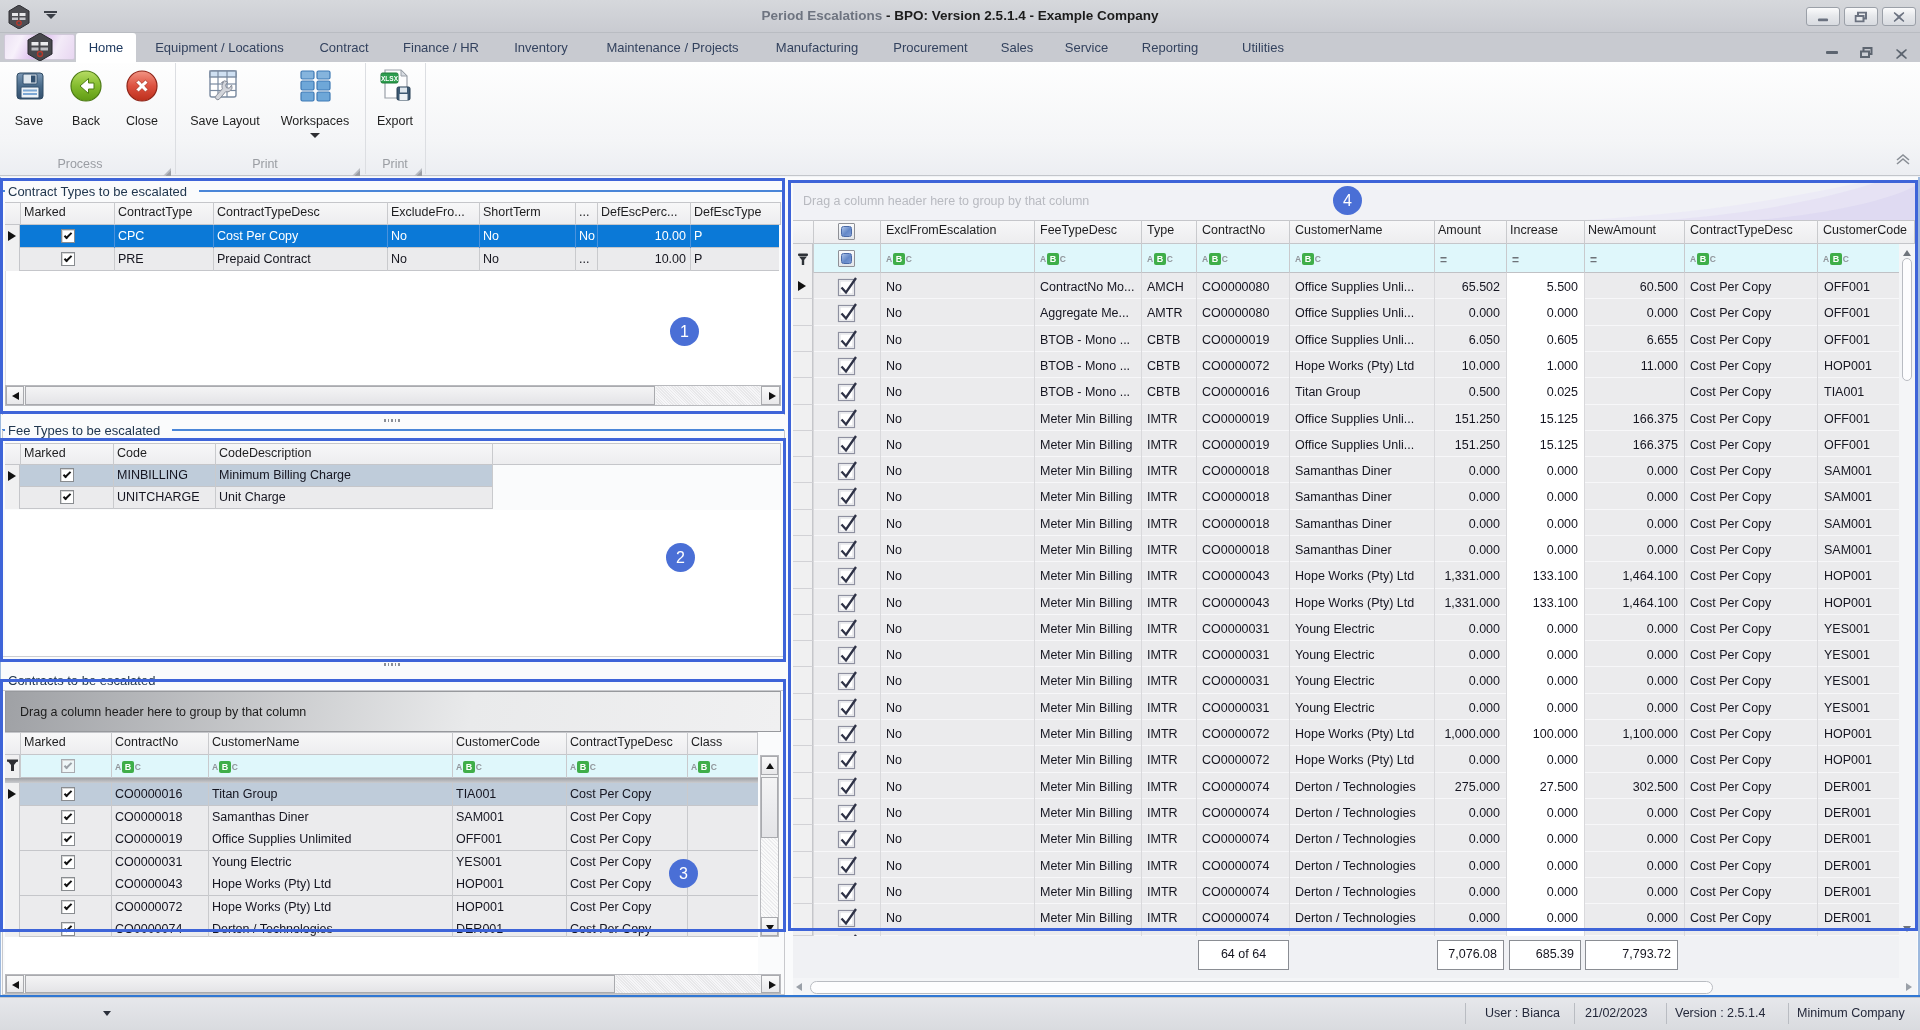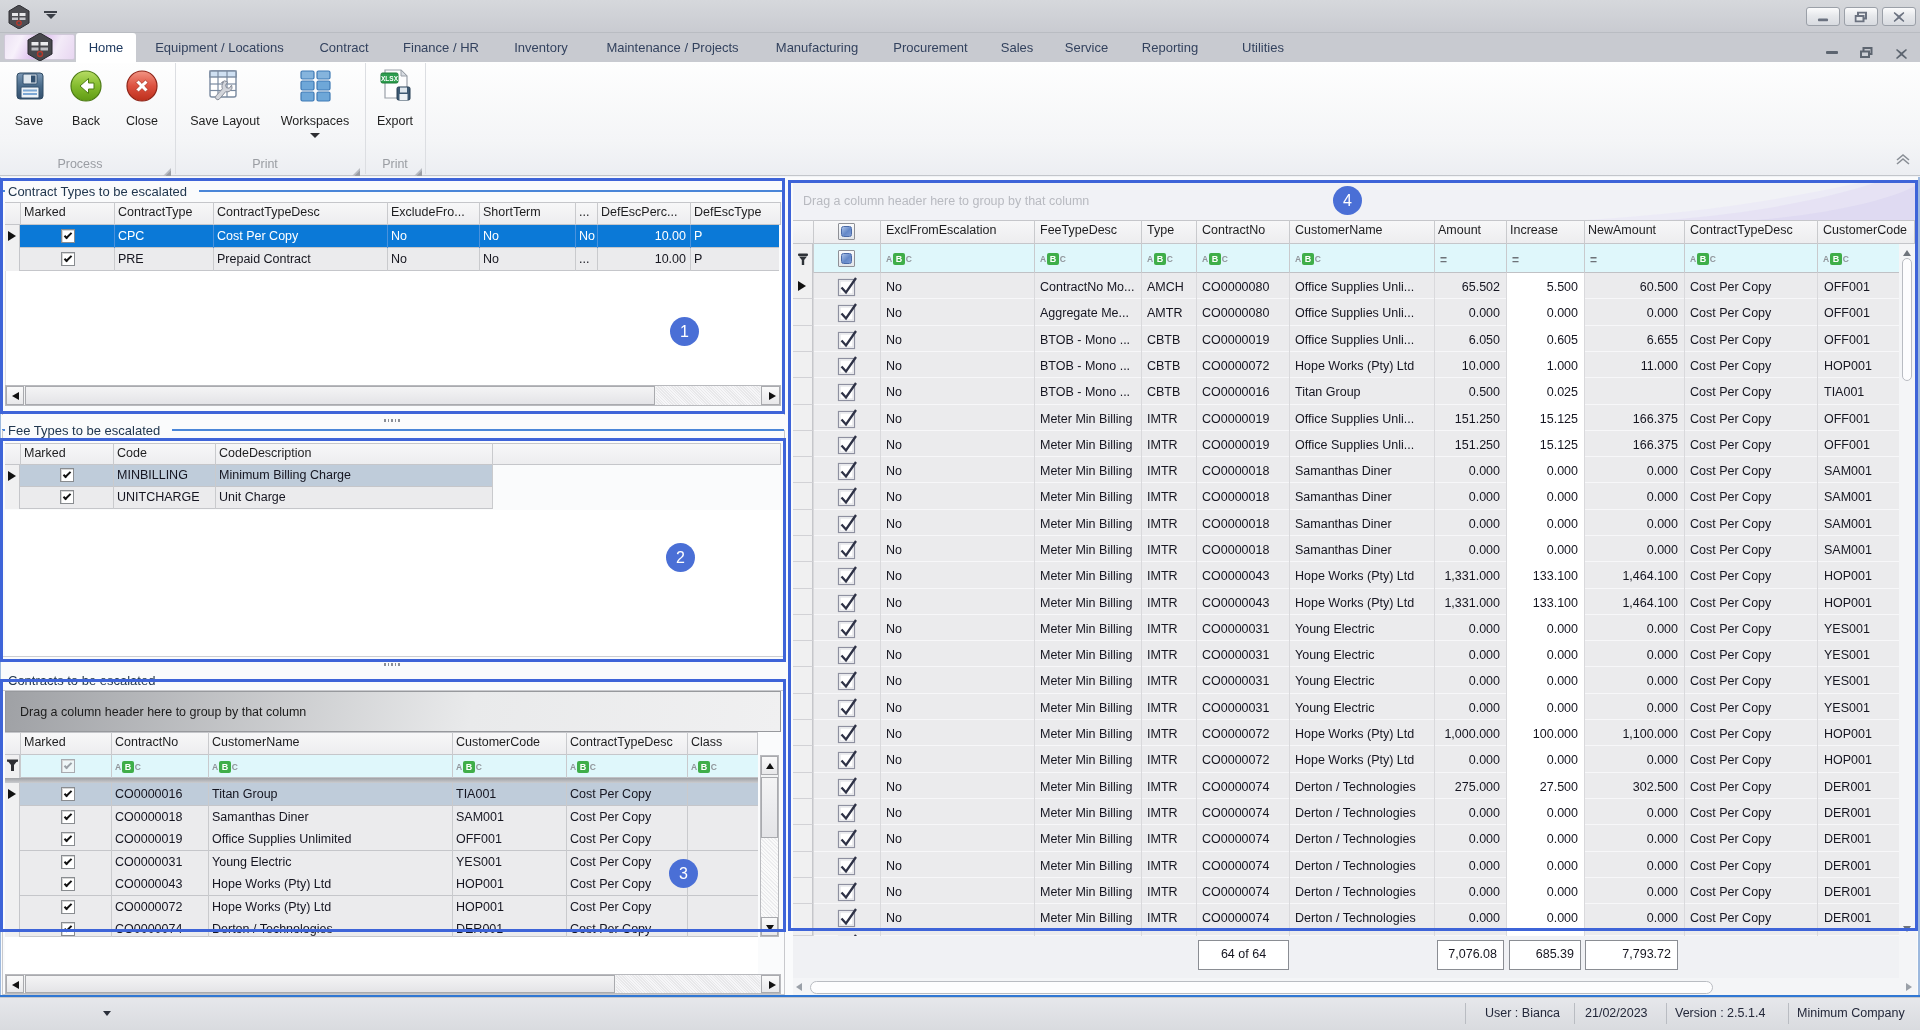--- a/index.html
+++ b/index.html
@@ -42,20 +42,21 @@
 .bb{display:inline-block;background:#3fae49;color:#fff;border-radius:2px;padding:0 2.5px;height:12px;line-height:12px;margin:0 1px;font-size:9px;font-weight:bold}
 .eq{position:absolute;top:50%;transform:translateY(-50%);font-size:12px;color:#6e7278;font-weight:bold}
 
 .ann{position:absolute;border:3px solid #3e64d8;z-index:40}
 .numcirc{position:absolute;width:29px;height:29px;border-radius:50%;background:#4a6fd6;color:#fff;font-size:16px;text-align:center;line-height:29px;z-index:41}
 
 #statusbar{left:0;top:997px;width:1920px;height:33px;background:linear-gradient(#e6e7eb,#d9dbdf);border-top:1px solid #c6c8cc}
 </style></head><body>
 <div id="app">
     <div id="titlebar" class="abs"></div>
+    <div class="abs" style="left:0;top:8px;width:1920px;text-align:center;font-size:13.5px;font-weight:bold;color:#1c1c1c;"><span style="color:#6e7480">Period Escalations </span>- BPO: Version 2.5.1.4 - Example Company</div>
     <div class="abs" style="left:8px;top:5px;width:22px;height:24px;"><svg width="22" height="24" viewBox="0 0 22 24">
         <polygon points="11,0 21,6 21,18 11,24 1,18 1,6" fill="#4d4d52" stroke="#2e2e33" stroke-width="1"></polygon>
         <rect x="4" y="8" width="6" height="3" fill="#e8e8ea"></rect>
         <rect x="11.5" y="8" width="6" height="3" fill="#e8e8ea"></rect>
         <rect x="4" y="12.5" width="6" height="2.5" fill="#c8c8cc"></rect>
         <rect x="11.5" y="12.5" width="6" height="2.5" fill="#c8c8cc"></rect>
         <circle cx="11" cy="18" r="2.2" fill="none" stroke="#c0392b" stroke-width="1.2"></circle>
       </svg></div>
     <div class="abs" style="left:46px;top:14px;width:0;height:0;border-left:5px solid transparent;border-right:5px solid transparent;border-top:5px solid #3c4048;"></div>
     <div class="abs" style="left:44px;top:11px;width:13px;height:1.5px;background:#3c4048;"></div>

